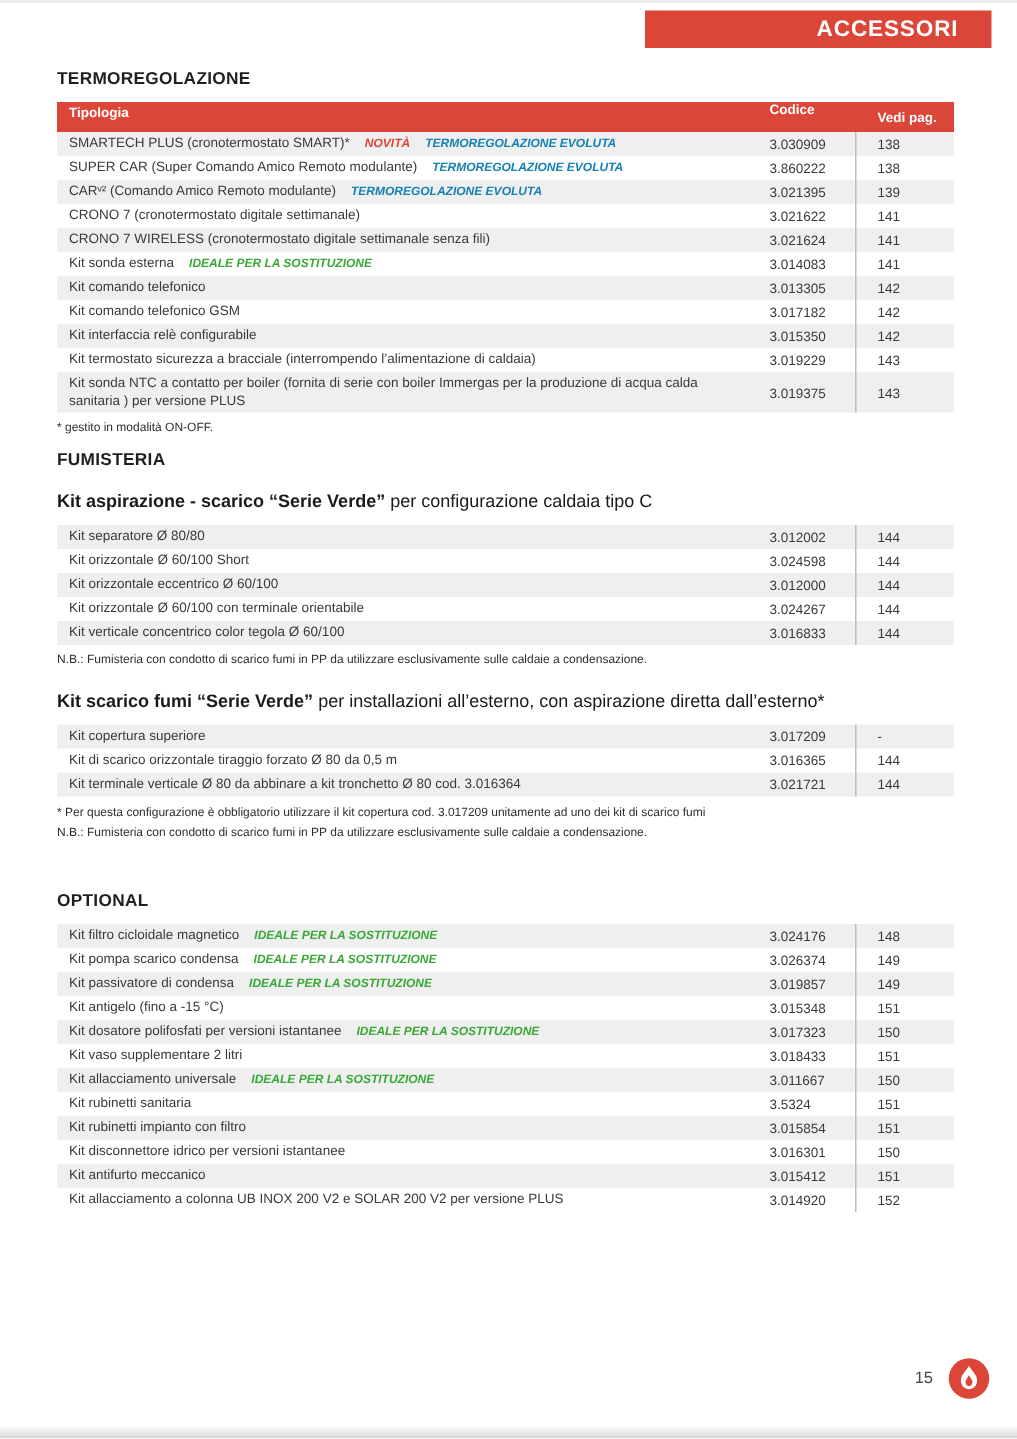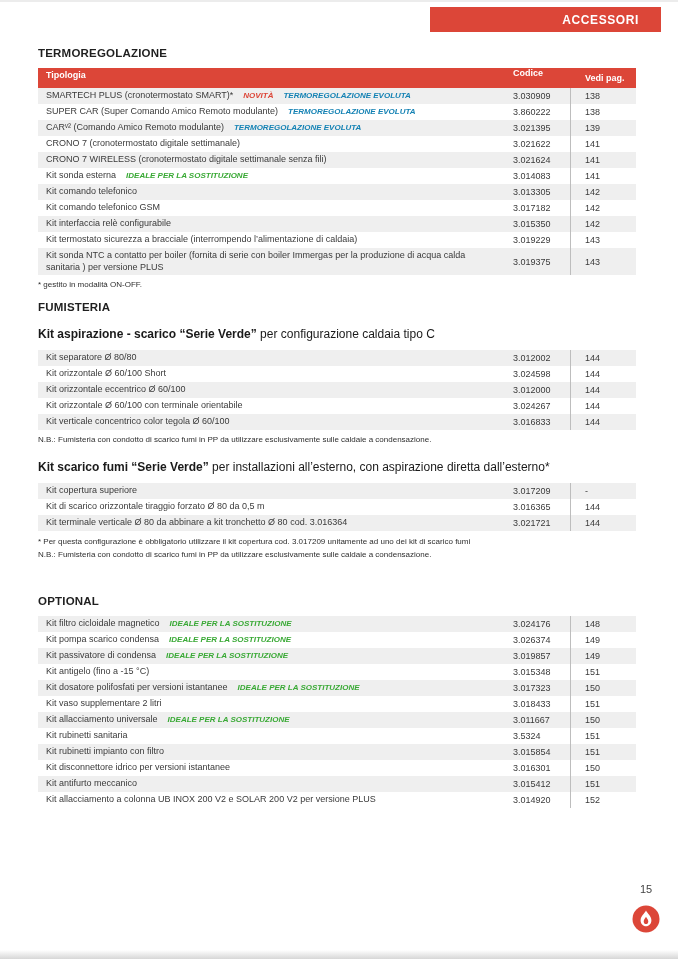--- a/index.html
+++ b/index.html
@@ -10,21 +10,21 @@
   }
   .edge-top { position: absolute; top: 0; left: 0; right: 0; height: 2px; background: #ececec; }
   .edge-bottom { position: absolute; bottom: 0; left: 0; right: 0; height: 9px;
     background: linear-gradient(to bottom, #ffffff, #d6d6d6); }
 
   .banner {
     position: absolute; top: 7px; left: 430px; right: 17px; height: 25px;
     background: var(--accent, #dc4638);
     display: flex; align-items: center; justify-content: flex-end; padding-right: 22px;
   }
-  .banner-label { color: #fff; font-size: 12px; font-weight: bold; letter-spacing: 0.6px; }
+  .banner-label { color: #fff; font-size: 15px; font-weight: bold; letter-spacing: 0.6px; }
 
   .content { position: absolute; left: 38px; right: 42px; top: 0; }
 
   .section-title { font-size: 11.5px; font-weight: bold; color: #1f1f1f; letter-spacing: 0.2px; }
   .title-termo { margin-top: 47px; }
   .title-fumisteria { margin-top: 10px; }
   .title-optional { margin-top: 34px; }
 
   .subheading { margin-top: 14px; font-size: 12px; color: #1a1a1a; }
   .subheading b { font-weight: bold; }
@@ -46,21 +46,21 @@
 
   .tag { font-style: italic; font-weight: bold; font-size: 8px; margin-left: 10px; white-space: nowrap; }
   .tag-red   { color: var(--accent, #dc4638); }
   .tag-blue  { color: var(--blue, #1482b4); }
   .tag-green { color: var(--green, #39a935); }
 
   .footnote { font-size: 8px; color: #2e2e2e; margin-top: 5px; line-height: 1.35; }
   .footnote + .footnote { margin-top: 2px; }
   .note-gap { margin-top: 6px; }
 
-  .page-footer { position: absolute; right: 18px; bottom: 26px; display: flex; align-items: center; gap: 10px; flex-direction: column; }
+  .page-footer { position: absolute; right: 18px; bottom: 26px; display: flex; align-items: center; gap: 10px; }
   .page-number { font-size: 11px; color: #444444; }
   .logo { width: 28px; height: 28px; display: block; }
 </style>
 </head>
 <body>
 
 <div class="edge-top"></div>
 
 <div class="banner">
   <span class="banner-label">ACCESSORI</span>

